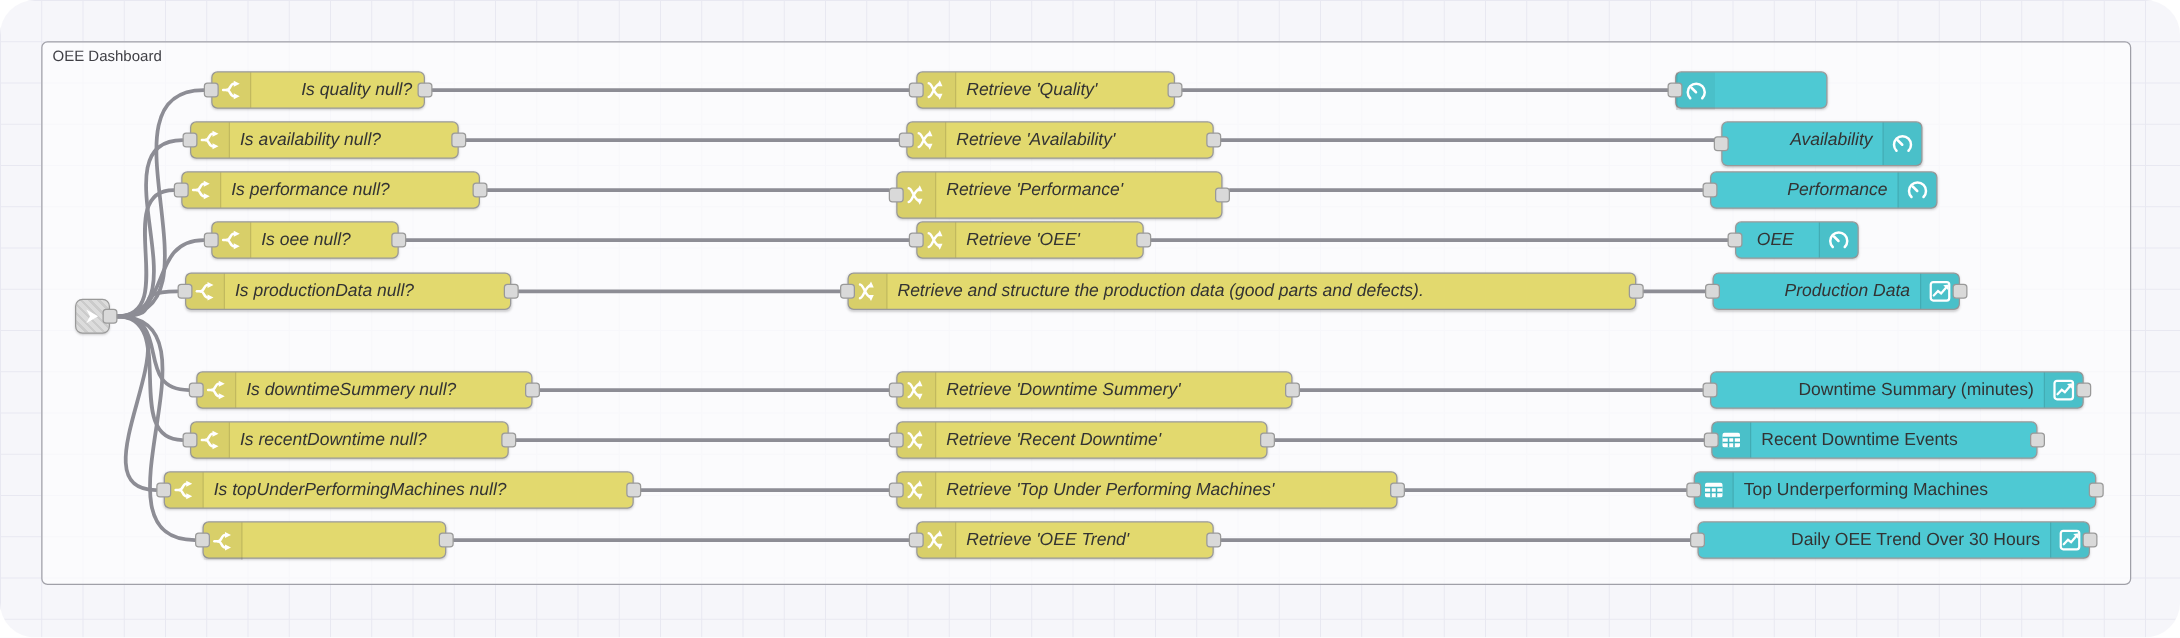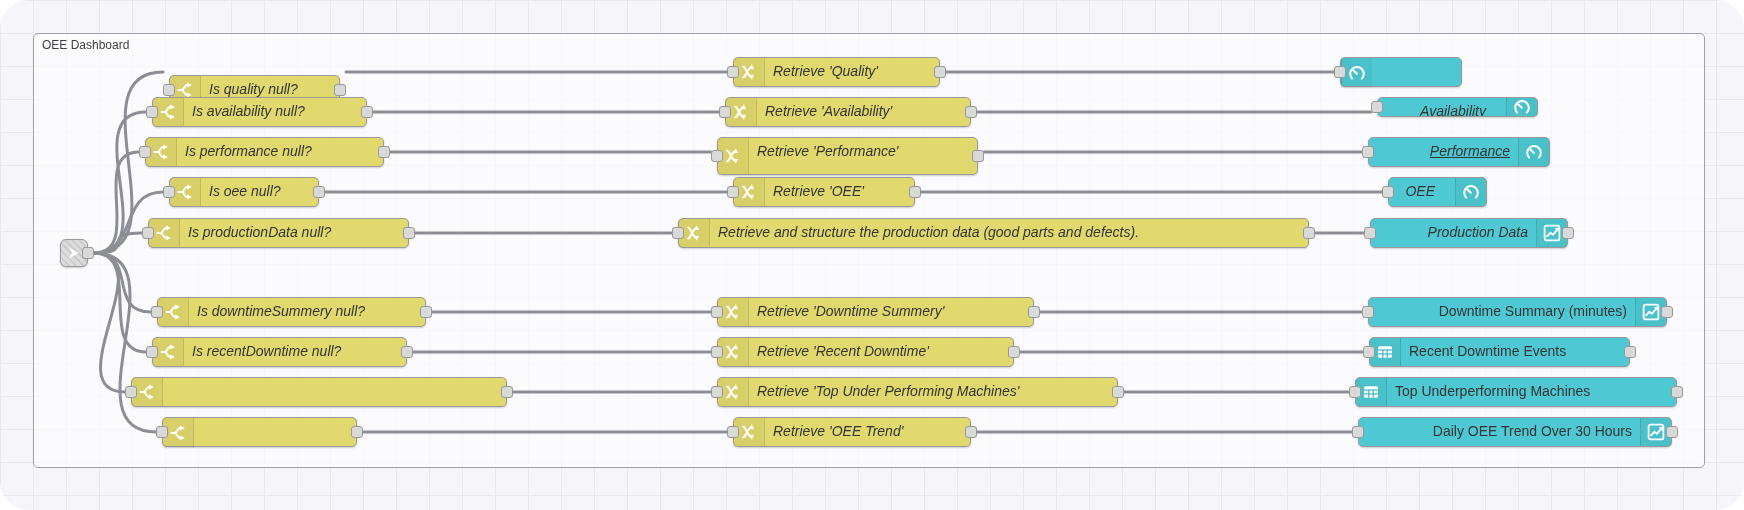--- a/index.html
+++ b/index.html
@@ -91,21 +91,21 @@
     </svg>
   <div id="nodes">
       <div class="node link-in" style="left: 60px; top: 239px; width: 28px; height: 28px;">
         <span class="icon ">
           <svg viewBox="0 0 20 20">
             <polygon points="5,4.5 14.5,10 5,15.5 8,10" fill="#fff"></polygon>
           </svg>
         </span>
         <span class="port out"></span>
       </div>
-      <div class="node switch" style="left: 169px; top: 75px; width: 171px; height: 30px;">
+      <div class="node switch" style="left: 169px; top: 57px; width: 171px; height: 30px; gap: 32px;">
         <span class="icon left">
           <svg viewBox="0 0 20 20" fill="none" stroke="#fff" stroke-width="2" stroke-linecap="round">
             <path d="M3.5 10 H6.5"></path>
             <path d="M6.5 10 C9.5 10 9 5 12 5"></path>
             <path d="M6.5 10 C9.5 10 9 15 12 15"></path>
             <polygon points="12,2.6 12,7.4 16.8,5" fill="#fff" stroke="none"></polygon>
             <polygon points="12,12.6 12,17.4 16.8,15" fill="#fff" stroke="none"></polygon>
           </svg>
         </span>
         <span class="label italic">Is quality null?</span>
@@ -199,20 +199,21 @@
       <div class="node switch" style="left: 131px; top: 377px; width: 376px; height: 30px;">
         <span class="icon left">
           <svg viewBox="0 0 20 20" fill="none" stroke="#fff" stroke-width="2" stroke-linecap="round">
             <path d="M3.5 10 H6.5"></path>
             <path d="M6.5 10 C9.5 10 9 5 12 5"></path>
             <path d="M6.5 10 C9.5 10 9 15 12 15"></path>
             <polygon points="12,2.6 12,7.4 16.8,5" fill="#fff" stroke="none"></polygon>
             <polygon points="12,12.6 12,17.4 16.8,15" fill="#fff" stroke="none"></polygon>
           </svg>
         </span>
+        <span class="label italic">Is topUnderPerformingMachines null?</span>
         <span class="port in"></span>
         <span class="port out"></span>
       </div>
       <div class="node switch" style="left: 162px; top: 417px; width: 195px; height: 30px; flex-direction: column;">
         <span class="icon left">
           <svg viewBox="0 0 20 20" fill="none" stroke="#fff" stroke-width="2" stroke-linecap="round">
             <path d="M3.5 10 H6.5"></path>
             <path d="M6.5 10 C9.5 10 9 5 12 5"></path>
             <path d="M6.5 10 C9.5 10 9 15 12 15"></path>
             <polygon points="12,2.6 12,7.4 16.8,5" fill="#fff" stroke="none"></polygon>
@@ -343,31 +344,31 @@
       <div class="node gauge" style="left: 1340px; top: 57px; width: 122px; height: 30px; flex-direction: column;">
         <span class="label italic rightalign">Quality</span>
         <span class="icon right">
           <svg viewBox="0 0 20 20" fill="none" stroke="#fff" stroke-width="2" stroke-linecap="round">
             <path d="M5.2 15.6 A6.8 6.8 0 1 1 14.8 15.6"></path>
             <path d="M9.8 10.8 L6.2 7.2"></path>
           </svg>
         </span>
         <span class="port in"></span>
       </div>
-      <div class="node gauge" style="left: 1377px; top: 97px; width: 161px; height: 20px; gap: 12px;">
+      <div class="node gauge" style="left: 1377px; top: 97px; width: 161px; height: 36px;">
         <span class="label italic rightalign">Availability</span>
         <span class="icon right">
           <svg viewBox="0 0 20 20" fill="none" stroke="#fff" stroke-width="2" stroke-linecap="round">
             <path d="M5.2 15.6 A6.8 6.8 0 1 1 14.8 15.6"></path>
             <path d="M9.8 10.8 L6.2 7.2"></path>
           </svg>
         </span>
         <span class="port in"></span>
       </div>
-      <div class="node gauge" style="left: 1368px; top: 137px; width: 182px; height: 30px; text-decoration: underline;">
+      <div class="node gauge" style="left: 1368px; top: 137px; width: 182px; height: 30px;">
         <span class="label italic rightalign">Performance</span>
         <span class="icon right">
           <svg viewBox="0 0 20 20" fill="none" stroke="#fff" stroke-width="2" stroke-linecap="round">
             <path d="M5.2 15.6 A6.8 6.8 0 1 1 14.8 15.6"></path>
             <path d="M9.8 10.8 L6.2 7.2"></path>
           </svg>
         </span>
         <span class="port in"></span>
       </div>
       <div class="node gauge" style="left: 1388px; top: 177px; width: 99px; height: 30px; gap: 12px;">

